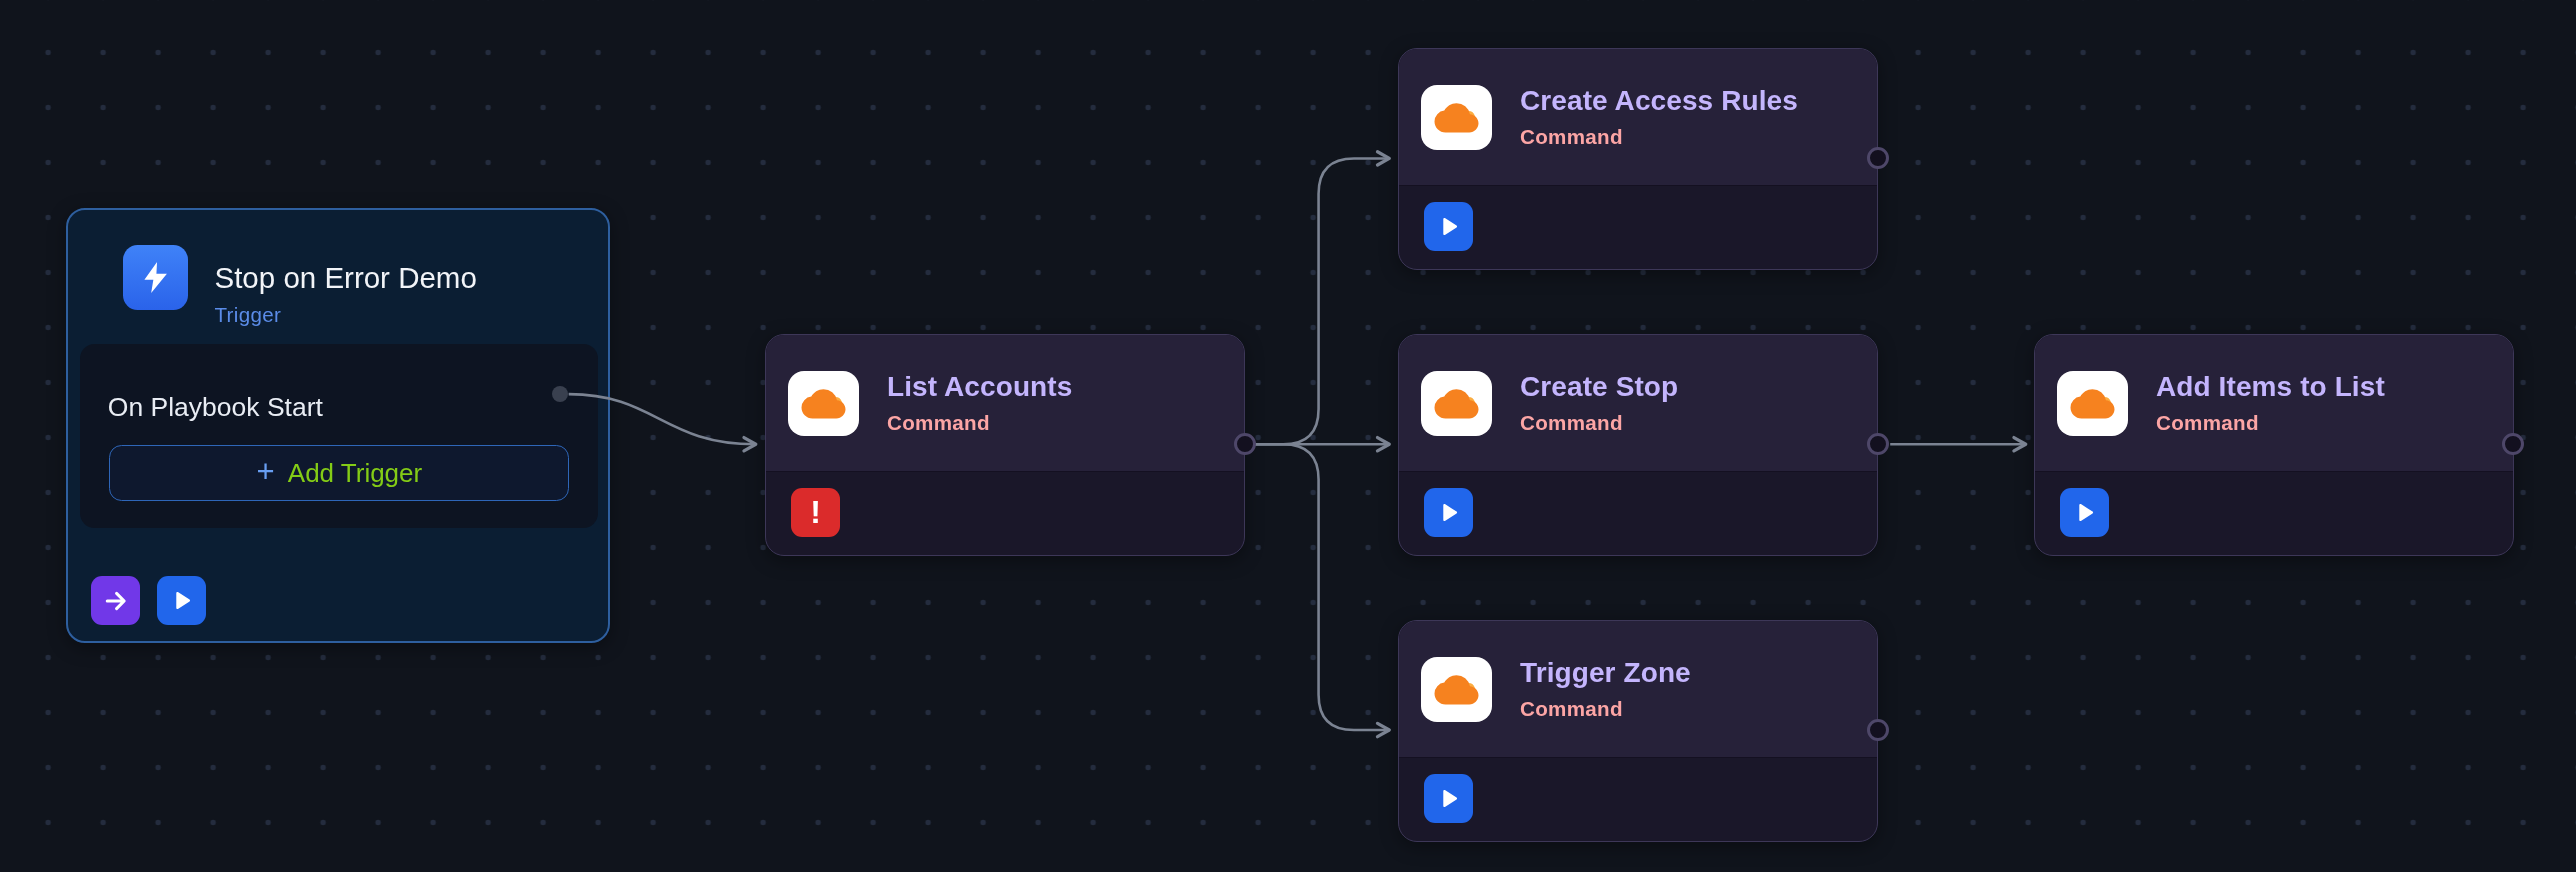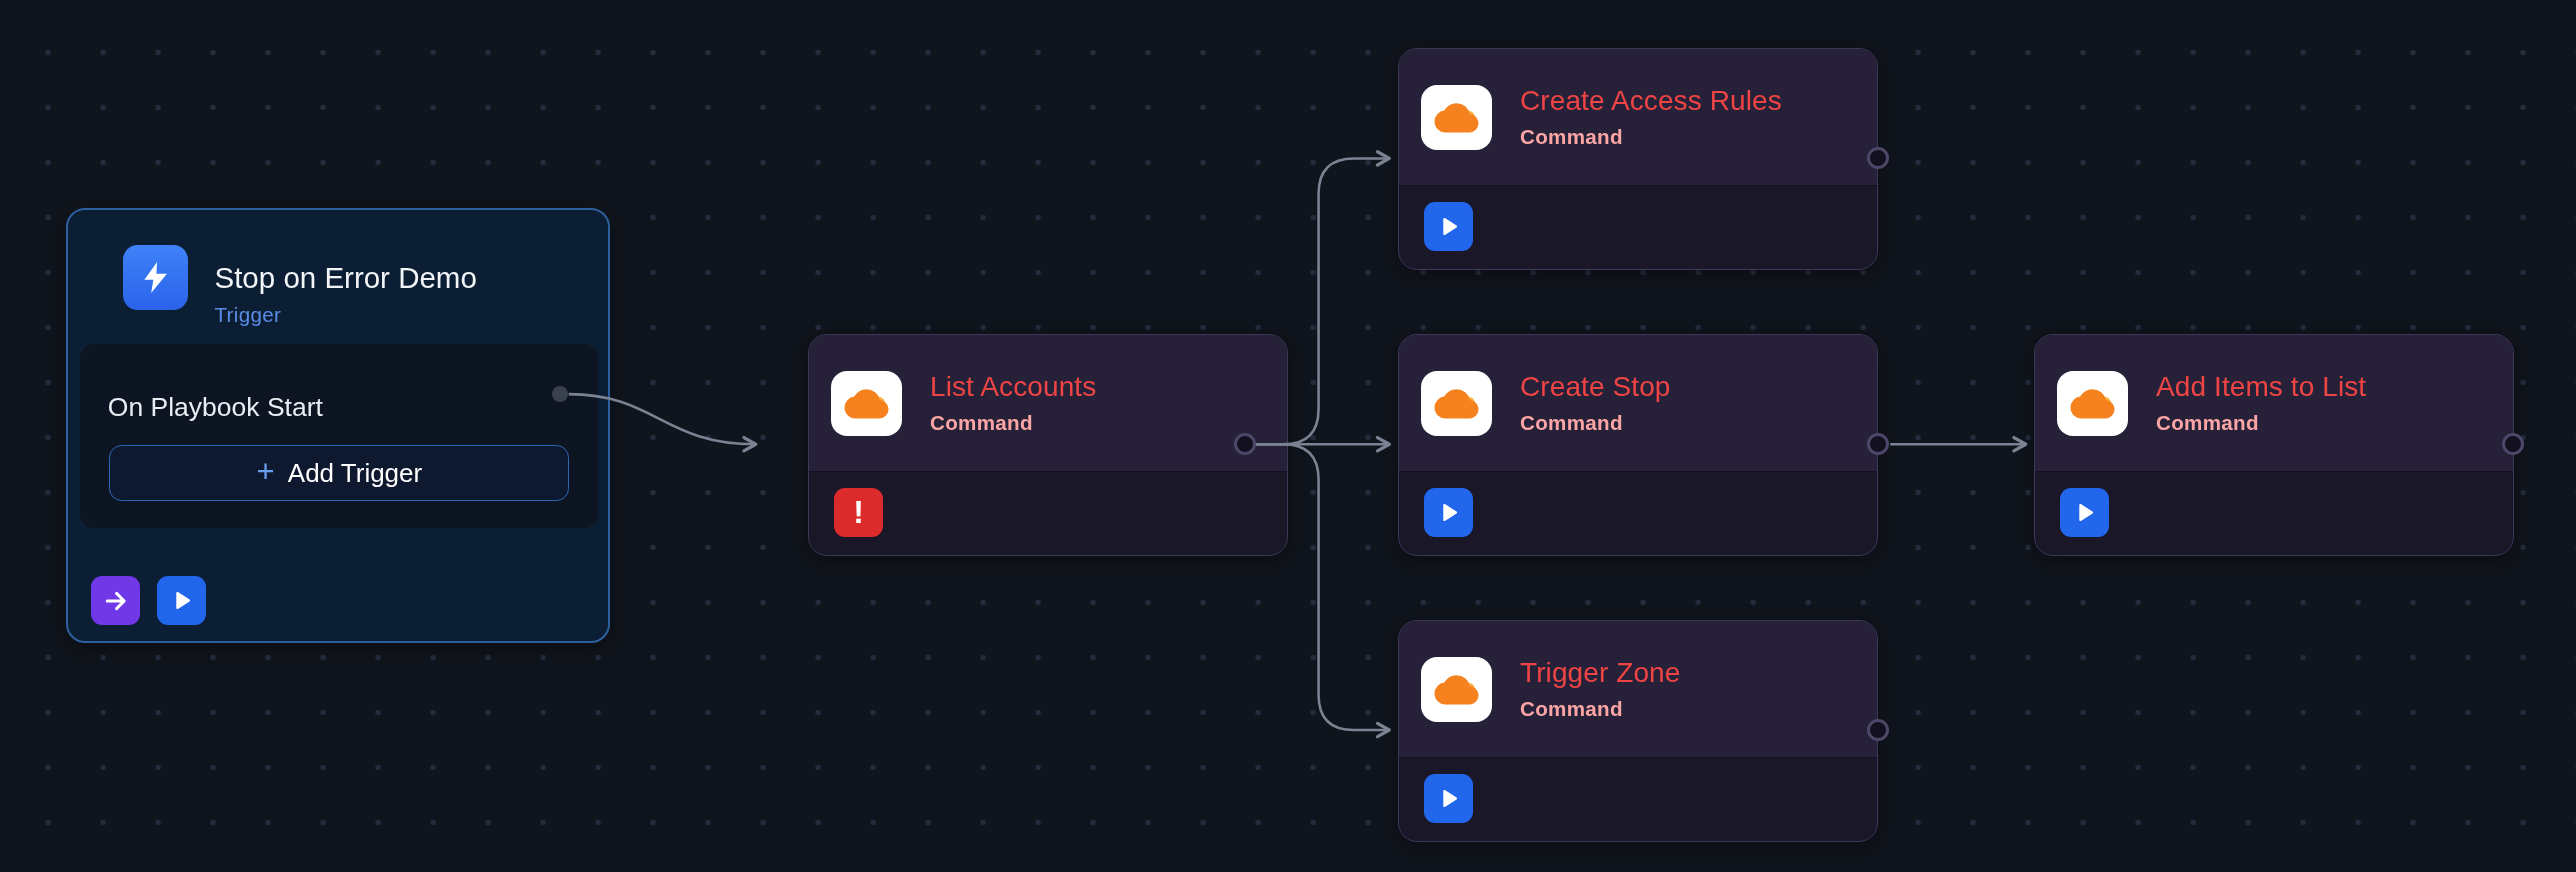--- a/index.html
+++ b/index.html
@@ -37,38 +37,38 @@
     height:80px;
     display:flex; align-items:center;
     padding:0 25px;
   }
   .app-icon {
     width:71px; height:65px; flex:none;
     background:#ffffff; border-radius:16px;
     display:flex; align-items:center; justify-content:center;
   }
   .titles { display:flex; flex-direction:column; gap:7.4px; }
-  .node-title { font-size:28px; font-weight:400; color:#ef4444; letter-spacing:0.1px; white-space:nowrap; }
+  .node-title { font-size:28px; font-weight:700; color:#c4b5fd; letter-spacing:0.1px; white-space:nowrap; }
   .type-label { font-size:20.6px; font-weight:700; color:#fca5a5; letter-spacing:0.3px; }
 
   .icon-btn {
     width:49px; height:49px; border:none; border-radius:11px;
     display:flex; align-items:center; justify-content:center;
     cursor:pointer; padding:0;
   }
   .play-btn  { background:#2166eb; }
   .error-badge {
     width:49px; height:49px; border-radius:11px;
     background:#db2b2b; color:#ffffff;
     font-weight:800; font-size:32px; line-height:1;
     display:flex; align-items:center; justify-content:center;
   }
 
   
-  #node-list-accounts       { left:808px; top:334px; }
+  #node-list-accounts       { left:765px; top:334px; }
   #node-create-access-rules { left:1398px; top:48px;  }
   #node-create-list         { left:1398px; top:334px; }
   #node-create-zone         { left:1398px; top:620px; }
   #node-add-items           { left:2034px; top:334px; }
 
   
   #trigger-node {
     left:66px; top:208px; width:544px; height:435px;
     background:#0b1e33;
     border:2.2px solid #2e5f9f;
@@ -93,21 +93,21 @@
   .trigger-item-row { height:43px; display:flex; align-items:center; margin-bottom:16px; }
   .trigger-item-label { font-size:26.5px; color:#e9edf4; }
   .add-trigger-btn {
     margin:0 1.5px; width:460px; height:56px;
     background:rgba(37,99,235,0.06);
     border:1.5px solid #2e66b8; border-radius:12.5px;
     display:flex; align-items:center; justify-content:center; gap:13.3px;
     cursor:pointer;
   }
   .add-trigger-plus  { font-size:31px; color:#689ef2; font-weight:400; line-height:1; margin-top:-2.9px; }
-  .add-trigger-label { font-size:26px; color:#ffffff; }
+  .add-trigger-label { font-size:26px; color:#84cc16; }
   .trigger-actions {
     position:absolute; left:23px; bottom:16px;
     display:flex; gap:17px;
   }
   .purple-btn { background:#7138e8; }
 
   
   #edges { position:absolute; inset:0; z-index:4; pointer-events:none; }
   .port {
     position:absolute; z-index:6;

